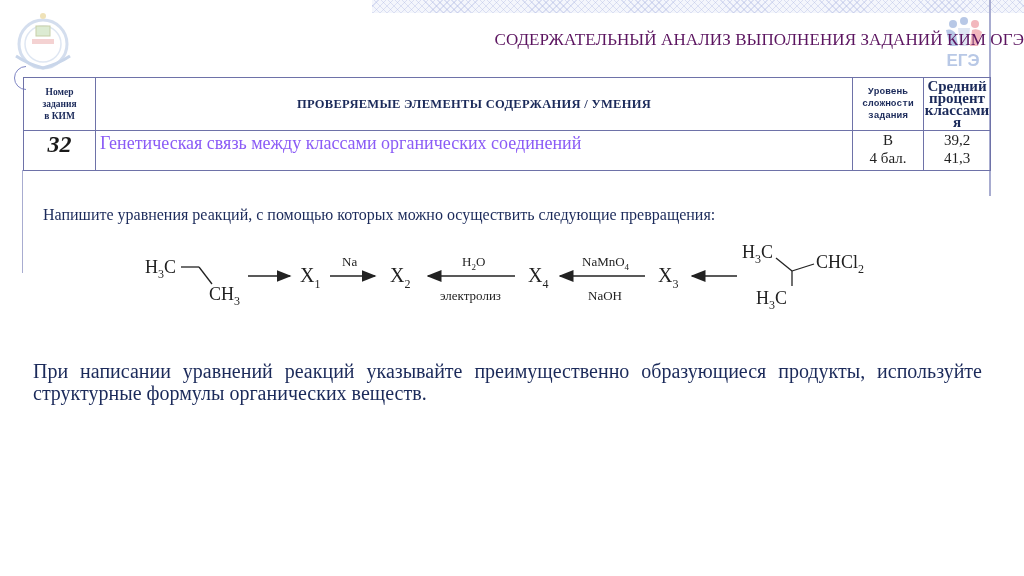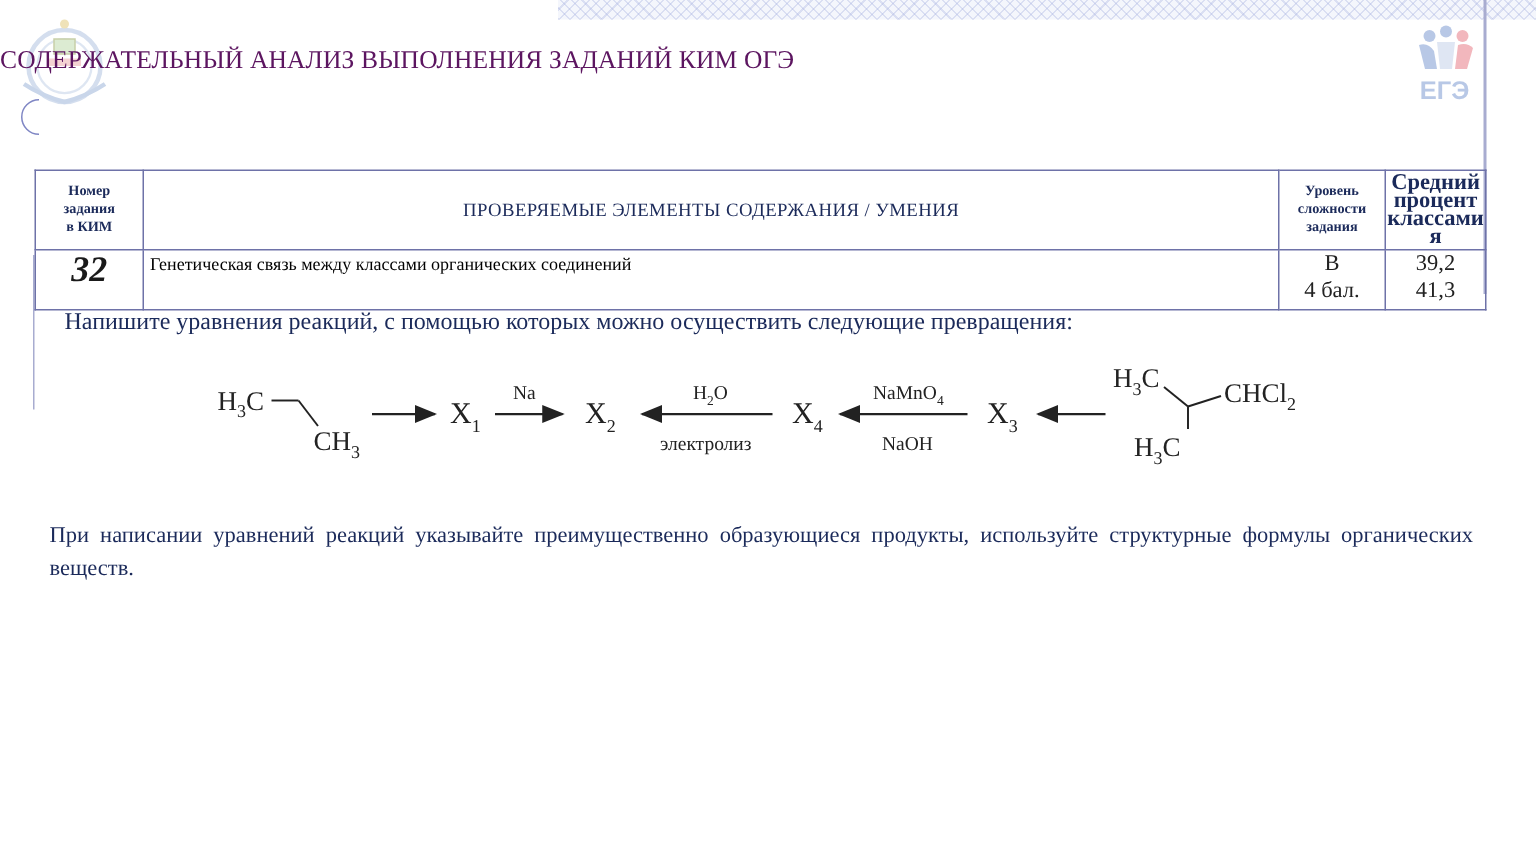--- a/index.html
+++ b/index.html
@@ -18,38 +18,38 @@
   .right-vline { position:absolute; left:989px; top:0; width:2px; height:196px; background:#a8acd0; }
   .left-vline { position:absolute; left:22px; top:170px; width:1px; height:103px; background:#a8acd0; }
   .corner-arc {
     position:absolute; left:14px; top:66px; width:22px; height:22px;
     border:1.5px solid #7f86c4; border-radius:50%;
     clip-path: polygon(0 0, 50% 0, 50% 100%, 0 100%);
   }
   .logo-left { position:absolute; left:8px; top:6px; width:70px; height:70px; }
   .logo-right { position:absolute; left:938px; top:16px; width:50px; height:54px; }
   .title {
-    position:absolute; left:0; width:1024px; top:30px; text-align:left;
+    position:absolute; left:0; width:1024px; top:30px; text-align:right;
     color:#5c1560; font-size:17px; letter-spacing:0.1px;
   }
   table.kim {
     position:absolute; left:23px; top:77px; width:968px;
-    border-collapse:collapse; color:#1a1a1a;margin-top:36px;
+    border-collapse:collapse; color:#1a1a1a;
   }
   table.kim td { border:1.5px solid #6e72a8; padding:0; vertical-align:middle; }
   .hdr-small { font-size:9.5px; font-weight:bold; text-align:center; color:#1b2a5a; line-height:12px; }
-  .hdr-main { font-size:12.5px; font-weight:normal; text-align:center; color:#1b2a5a; letter-spacing:0.3px; }
+  .hdr-main { font-size:12.5px; font-weight:bold; text-align:center; color:#1b2a5a; letter-spacing:0.3px; }
   .num { font-size:24px; font-weight:bold; text-align:center; vertical-align:top !important;font-style:italic; }
-  .topic { font-size:12px; vertical-align:top !important; padding:2px 4px !important; color:#000000; }
+  .topic { font-size:18px; vertical-align:top !important; padding:2px 4px !important; color:#8b5cf6; }
   .vals { font-size:15px; text-align:center; line-height:18px; vertical-align:top !important; color:#222; }
   .task-text {
     position:absolute; left:43px; top:206px; font-size:16px; color:#1b2a5a;
   }
   .note-text {
-    position:absolute; left:33px; top:346px; width:949px; font-size:15px; color:#1b2a5a;
+    position:absolute; left:33px; top:360px; width:949px; font-size:20px; color:#1b2a5a;
     text-align:justify; text-align-last:left; line-height:22px;
   }
   .scheme { position:absolute; left:130px; top:238px; width:760px; height:80px; }
   .scheme text { font-family:"Liberation Serif", serif; fill:#222; }
 </style>
 </head>
 <body>
 
 <div class="top-pattern"></div>
 <div class="right-vline"></div>
@@ -79,21 +79,21 @@
 
 <table class="kim">
   <tbody>
       <tr style="height:53px;">
     <td style="width:71px;" class="hdr-small">
       <div>Номер</div>
       <div>задания</div>
       <div>в КИМ</div>
     </td>
     <td class="hdr-main">ПРОВЕРЯЕМЫЕ ЭЛЕМЕНТЫ СОДЕРЖАНИЯ / УМЕНИЯ</td>
-    <td style="width:70px;" class="hdr-small">
+    <td style="width:70px;font-family:Liberation Mono, monospace;" class="hdr-small">
       <div>Уровень</div>
       <div>сложности</div>
       <div>задания</div>
     </td>
     <td style="width:66px; font-size:15px;" class="hdr-small">
       <div>Средний</div>
       <div>процент</div>
       <div>классами</div>
       <div>я</div>
     </td>

